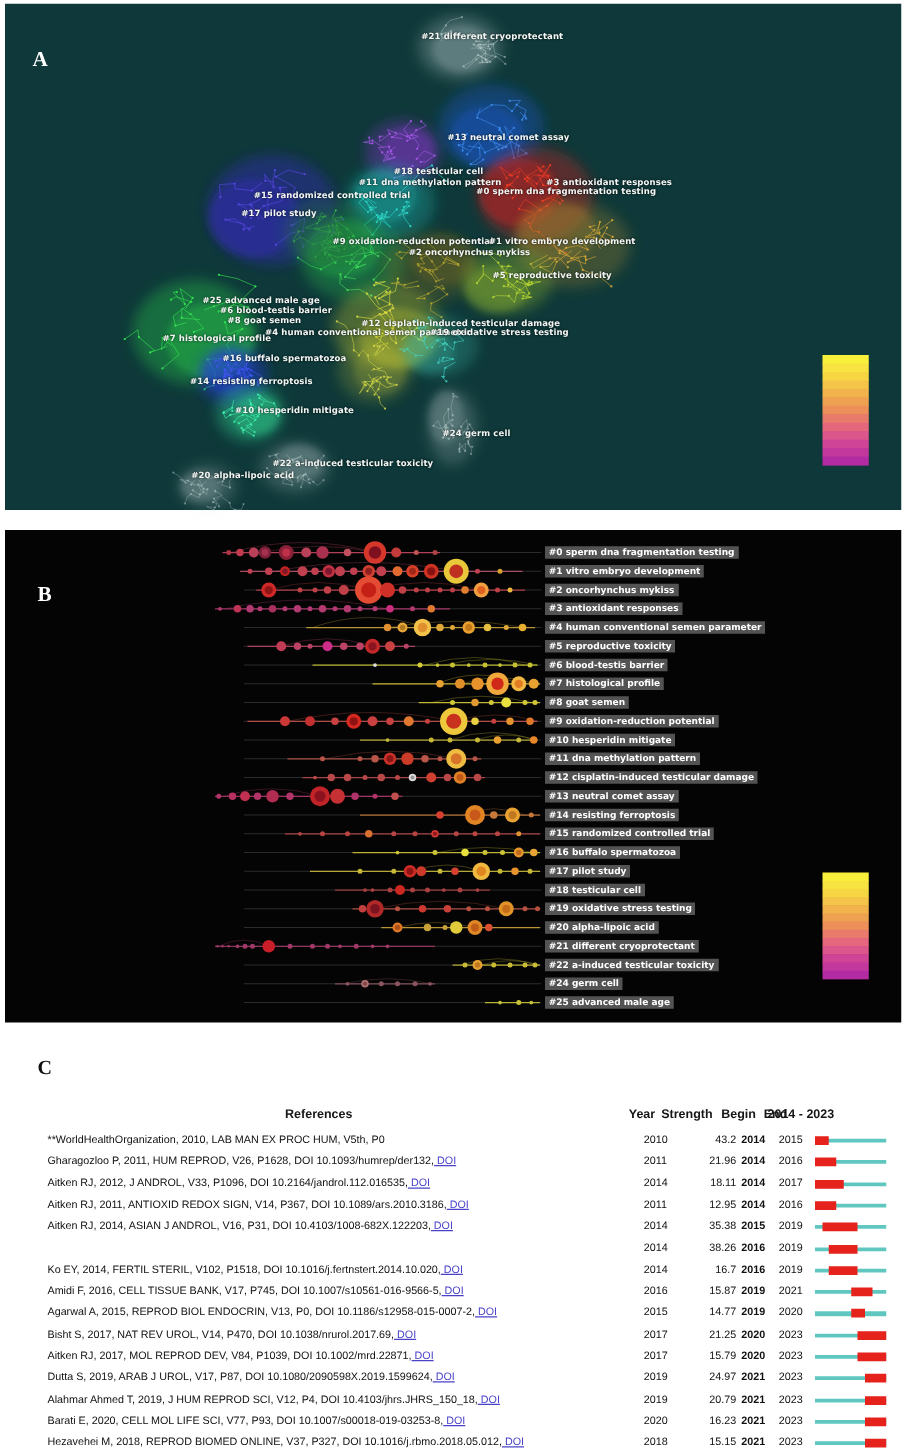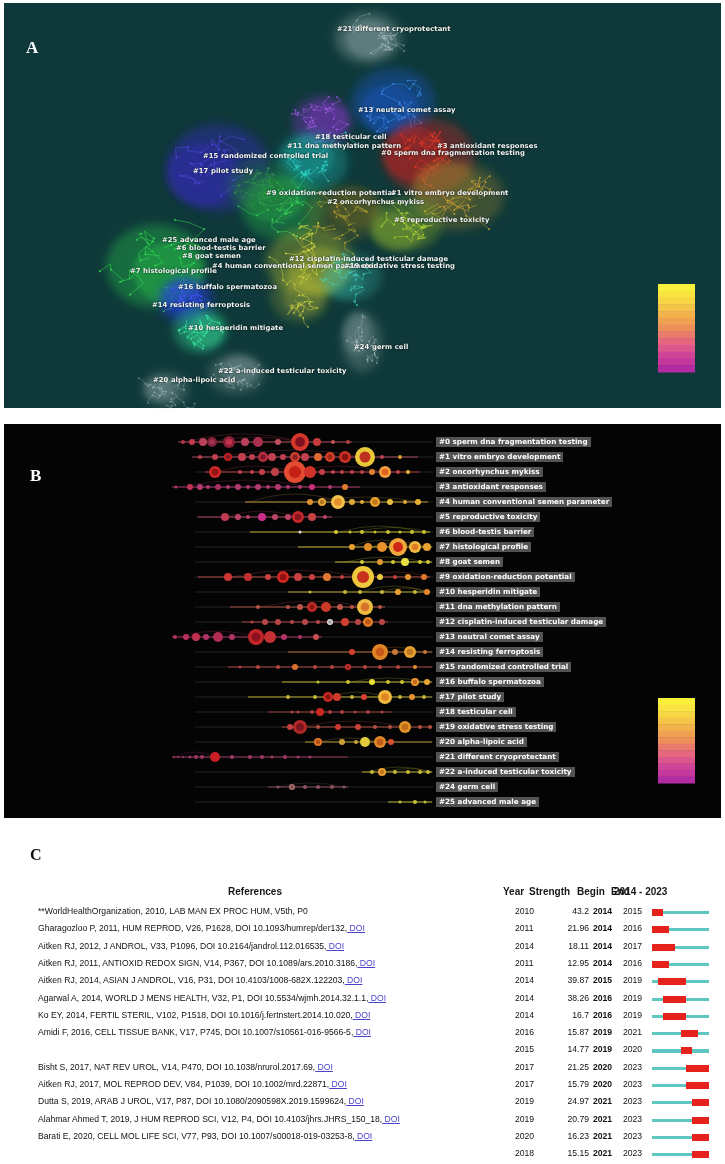--- a/index.html
+++ b/index.html
@@ -1293,30 +1293,29 @@
         <span class="c-begin">2014</span>
         <span class="c-end">2016</span>
         <span class="c-bar">
           <span class="track" style="background: rgb(95, 199, 191);"></span>
           <span class="burst" style="background: rgb(229, 34, 27); left: 0px; width: 17.1px;"></span>
         </span>
       </div>
       <div class="c-row" style="top: 975.2px;">
         <span class="c-ref">Aitken RJ, 2014, ASIAN J ANDROL, V16, P31, DOI 10.4103/1008-682X.122203,<span class="doi-link"> DOI</span></span>
         <span class="c-year">2014</span>
-        <span class="c-strength">39.87</span>
+        <span class="c-strength">35.38</span>
         <span class="c-begin">2015</span>
         <span class="c-end">2019</span>
         <span class="c-bar">
           <span class="track" style="background: rgb(95, 199, 191);"></span>
           <span class="burst" style="background: rgb(229, 34, 27); left: 5.7px; width: 28.5px;"></span>
         </span>
       </div>
       <div class="c-row" style="top: 992.5px;">
-        <span class="c-ref">Agarwal A, 2014, WORLD J MENS HEALTH, V32, P1, DOI 10.5534/wjmh.2014.32.1.1,<span class="doi-link"> DOI</span></span>
         <span class="c-year">2014</span>
         <span class="c-strength">38.26</span>
         <span class="c-begin">2016</span>
         <span class="c-end">2019</span>
         <span class="c-bar">
           <span class="track" style="background: rgb(95, 199, 191);"></span>
           <span class="burst" style="background: rgb(229, 34, 27); left: 11.4px; width: 22.8px;"></span>
         </span>
       </div>
       <div class="c-row" style="top: 1009.8px;">
@@ -1335,20 +1334,21 @@
         <span class="c-year">2016</span>
         <span class="c-strength">15.87</span>
         <span class="c-begin">2019</span>
         <span class="c-end">2021</span>
         <span class="c-bar">
           <span class="track" style="background: rgb(95, 199, 191);"></span>
           <span class="burst" style="background: rgb(229, 34, 27); left: 28.5px; width: 17.1px;"></span>
         </span>
       </div>
       <div class="c-row" style="top: 1044.4px;">
+        <span class="c-ref">Agarwal A, 2015, REPROD BIOL ENDOCRIN, V13, P0, DOI 10.1186/s12958-015-0007-2,<span class="doi-link"> DOI</span></span>
         <span class="c-year">2015</span>
         <span class="c-strength">14.77</span>
         <span class="c-begin">2019</span>
         <span class="c-end">2020</span>
         <span class="c-bar">
           <span class="track" style="background: rgb(95, 199, 191);"></span>
           <span class="burst" style="background: rgb(229, 34, 27); left: 28.5px; width: 11.4px;"></span>
         </span>
       </div>
       <div class="c-row" style="top: 1061.7px;">
@@ -1400,20 +1400,21 @@
         <span class="c-year">2020</span>
         <span class="c-strength">16.23</span>
         <span class="c-begin">2021</span>
         <span class="c-end">2023</span>
         <span class="c-bar">
           <span class="track" style="background: rgb(95, 199, 191);"></span>
           <span class="burst" style="background: rgb(229, 34, 27); left: 39.9px; width: 17.1px;"></span>
         </span>
       </div>
       <div class="c-row" style="top: 1148.2px;">
+        <span class="c-ref">Hezavehei M, 2018, REPROD BIOMED ONLINE, V37, P327, DOI 10.1016/j.rbmo.2018.05.012,<span class="doi-link"> DOI</span></span>
         <span class="c-year">2018</span>
         <span class="c-strength">15.15</span>
         <span class="c-begin">2021</span>
         <span class="c-end">2023</span>
         <span class="c-bar">
           <span class="track" style="background: rgb(95, 199, 191);"></span>
           <span class="burst" style="background: rgb(229, 34, 27); left: 39.9px; width: 17.1px;"></span>
         </span>
       </div>
     </div>

